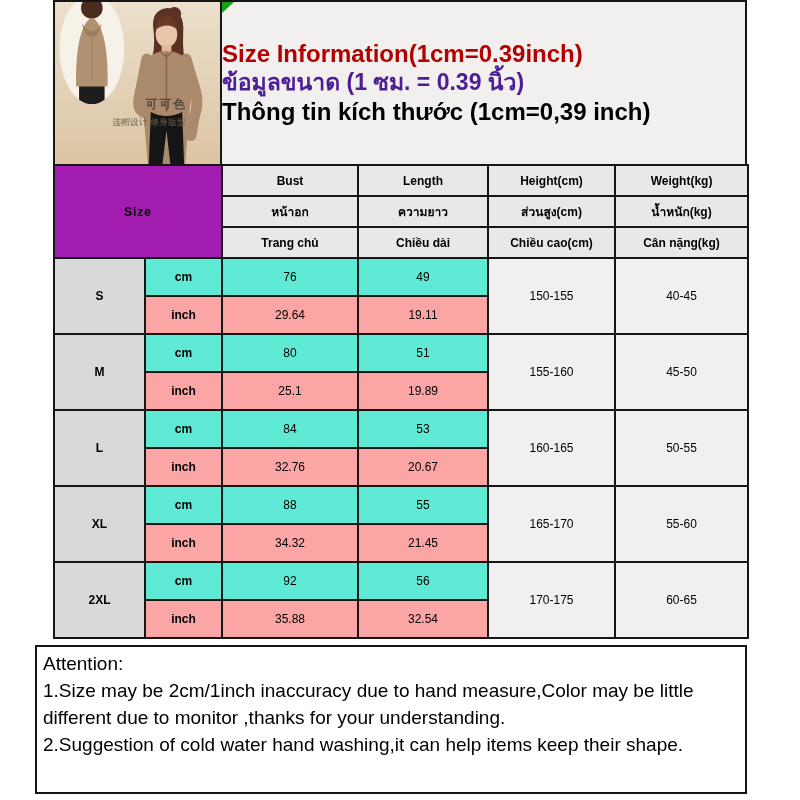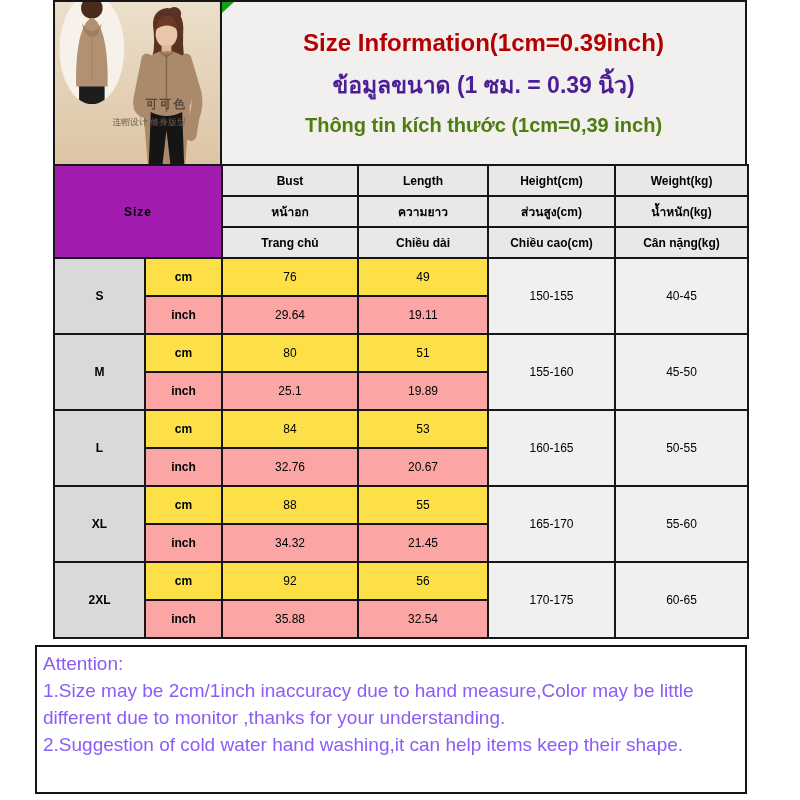--- a/index.html
+++ b/index.html
@@ -14,55 +14,55 @@
     position:absolute;left:53px;top:0;width:694px;height:166px;
     display:flex;box-sizing:border-box;border:2px solid #161616;
   }
   .photo-cell{
     width:167px;height:100%;position:relative;overflow:hidden;
     border-right:2px solid #161616;box-sizing:border-box;background:#e3d0b5;
   }
   .photo-cell svg{display:block;width:100%;height:100%;}
   .title-cell{
     flex:1;background:#f1f0ee;position:relative;
-    display:flex;flex-direction:column;justify-content:center;align-items:center;
-    gap:16px;text-align:center;
+    display:flex;flex-direction:column;justify-content:center;align-items:flex-start;
+    gap:3px;text-align:center;
   }
   .green-corner{
     position:absolute;left:0;top:0;width:0;height:0;
     border-top:11px solid #16a016;border-right:12px solid transparent;
   }
   .title-en{color:#b30000;font-weight:bold;font-size:24px;line-height:1.1;}
   .title-th{color:#4c1d95;font-weight:bold;font-size:23px;line-height:1.1;}
-  .title-vi{color:#4d7c0f;font-weight:bold;font-size:20px;line-height:1.1;}
+  .title-vi{color:#000000;font-weight:bold;font-size:24px;line-height:1.1;}
 
   
   table.size-table{
     position:absolute;left:53px;top:164px;width:694px;
     border-collapse:collapse;table-layout:fixed;
   }
   .size-table td{
     border:2px solid #161616;text-align:center;vertical-align:middle;
     padding:0;font-size:12px;color:#000;overflow:hidden;
   }
   .c-size{background:#a21caf;font-size:38px;font-weight:bold;letter-spacing:1px;}
   tr.hrow{height:31px;}
   .hdr{background:#e8e8e8;font-weight:bold;font-size:18px;}
   tr.drow{height:38px;}
   .lbl{background:#d9d9d9;font-weight:bold;font-size:19px;}
   .unit{font-weight:bold;}
-  .cmbg{background:#fde047;}
+  .cmbg{background:#5eead4;}
   .inbg{background:#fca5a5;}
   .merge{background:#f0f0f0;}
 
   
   .attention{
     position:absolute;left:35px;top:645px;width:712px;height:149px;
     box-sizing:border-box;border:2px solid #161616;background:#fff;
-    padding:3px 6px;font-size:19px;line-height:27px;color:#8b5cf6;
+    padding:3px 6px;font-size:19px;line-height:27px;color:#000000;
   }
 </style>
 </head>
 <body>
 
 <div class="stage">
 
   <div class="top-row">
     <div class="photo-cell">
       <svg viewBox="0 0 167 165">

